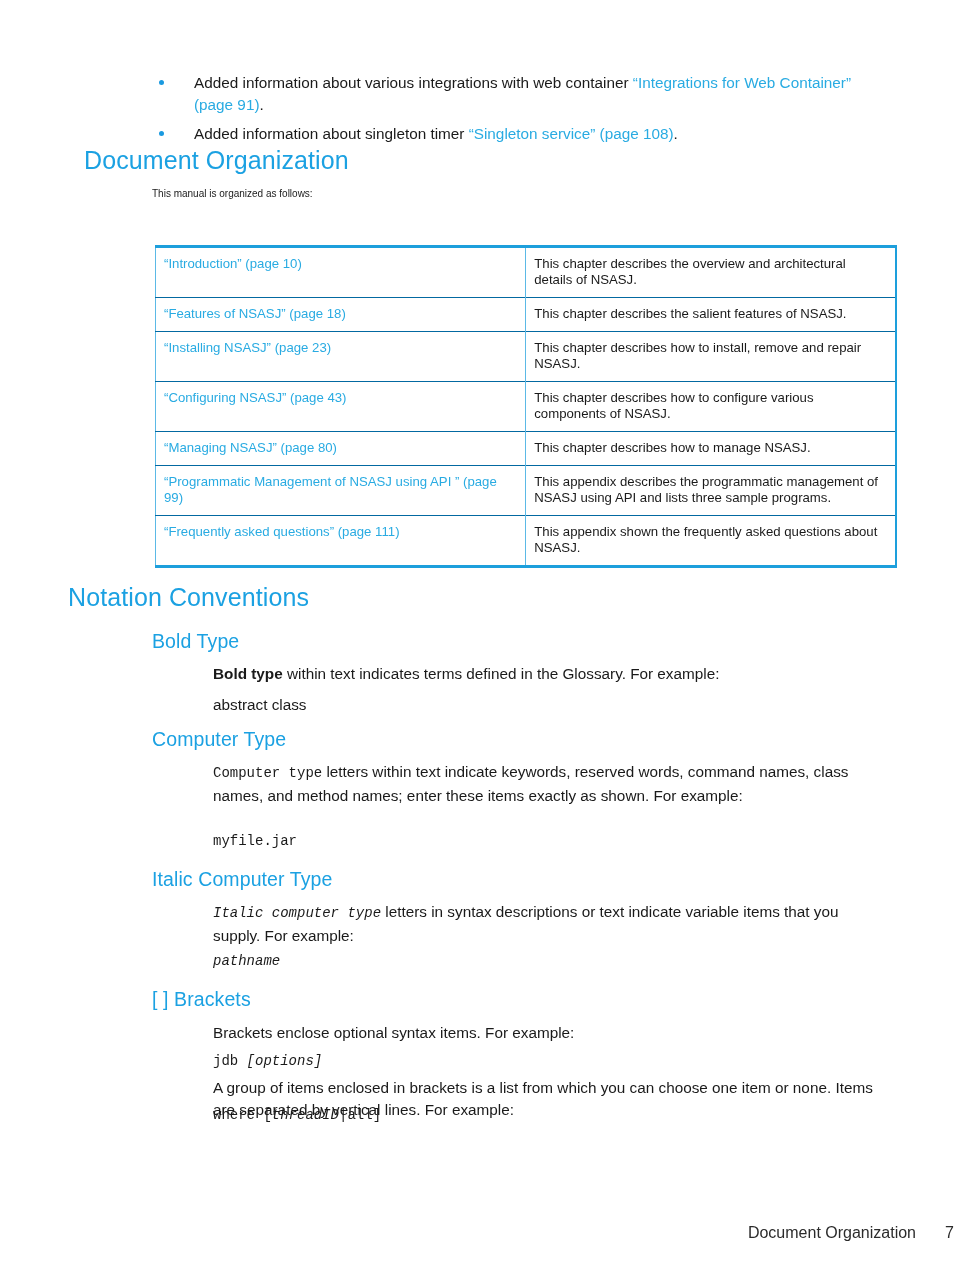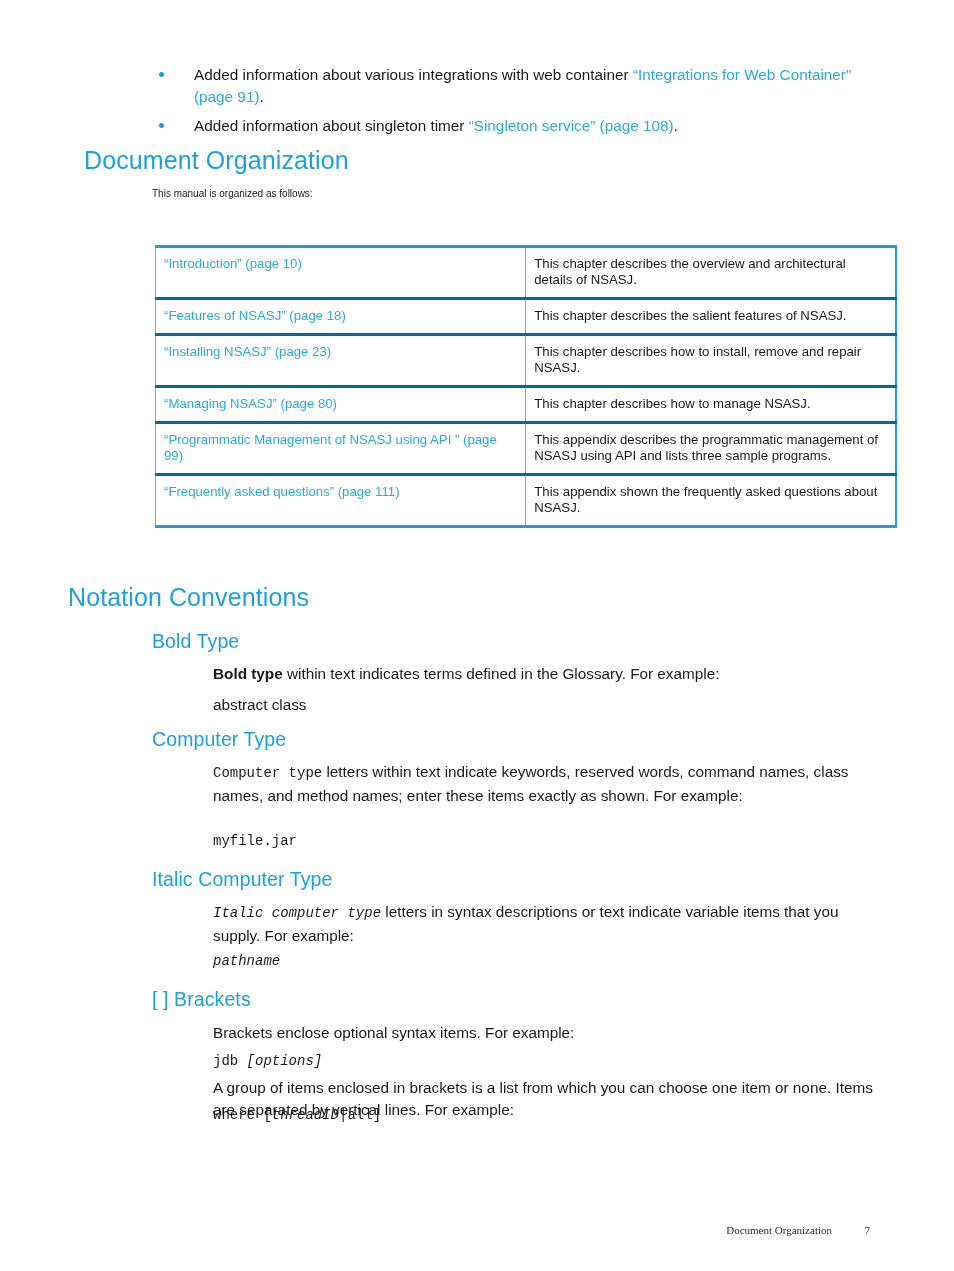--- a/index.html
+++ b/index.html
@@ -20,21 +20,21 @@
     position: absolute;
     left: 0; top: 0;
     width: 954px;
     height: 1271px;
   }
 
   
   .bullet-list {
     position: absolute;
     left: 152px;
-    top: 64px;
+    top: 72px;
     width: 718px;
   }
   .bullet-item {
     position: relative;
     padding-left: 42px;
     font-size: 15.3px;
     line-height: 21.5px;
     color: #1a1a1a;
     margin-bottom: 8px;
   }
@@ -119,42 +119,40 @@
     width: 742px;
     border-collapse: collapse;
     border-top: 3px solid #1d9fdc;
     border-bottom: 3px solid #1d9fdc;
     border-left: 1px solid #5bb9e6;
     border-right: 2px solid #1d9fdc;
     table-layout: fixed;
     margin-top: 24px;
   }
   .org-table td {
-    border-top: 3px solid #0369a1;
+    border-top: 1px solid #0369a1;
     border-right: 1px solid #5bb9e6;
     padding: 8px 8px 9px 8px;
     font-size: 13.2px;
     line-height: 16px;
     vertical-align: top;
   }
   .org-table tr:first-child td { border-top: none; }
   .org-table td.c1 { width: 370px; color: #29abe2; }
   .org-table td.c2 { width: 370px; color: #1a1a1a; border-right: none; }
 
   
   .footer {
     position: absolute;
     left: 0;
     top: 1224px;
     width: 954px;
     text-align: right;
-    padding-right: 84px;
-    font-size: 11px;
+    font-size: 16px;
     color: #2b2b2b;
-    font-family: Liberation Serif, serif;
   }
   .footer .fnum {
     display: inline-block;
     width: 38px;
     text-align: right;
   }
 </style>
 </head>
 <body>
 
@@ -180,20 +178,24 @@
       </tr>
       <tr>
         <td class="c1">“Features of NSASJ” (page 18)</td>
         <td class="c2">This chapter describes the salient features of NSASJ.</td>
       </tr>
       <tr>
         <td class="c1">“Installing NSASJ” (page 23)</td>
         <td class="c2">This chapter describes how to install, remove and repair NSASJ.</td>
       </tr>
       <tr>
+        <td class="c1">“Configuring NSASJ” (page 43)</td>
+        <td class="c2">This chapter describes how to configure various components of NSASJ.</td>
+      </tr>
+      <tr>
         <td class="c1">“Managing NSASJ” (page 80)</td>
         <td class="c2">This chapter describes how to manage NSASJ.</td>
       </tr>
       <tr>
         <td class="c1">“Programmatic Management of NSASJ using API ” (page 99)</td>
         <td class="c2">This appendix describes the programmatic management of NSASJ using API and lists three sample programs.</td>
       </tr>
       <tr>
         <td class="c1">“Frequently asked questions” (page 111)</td>
         <td class="c2">This appendix shown the frequently asked questions about NSASJ.</td>

